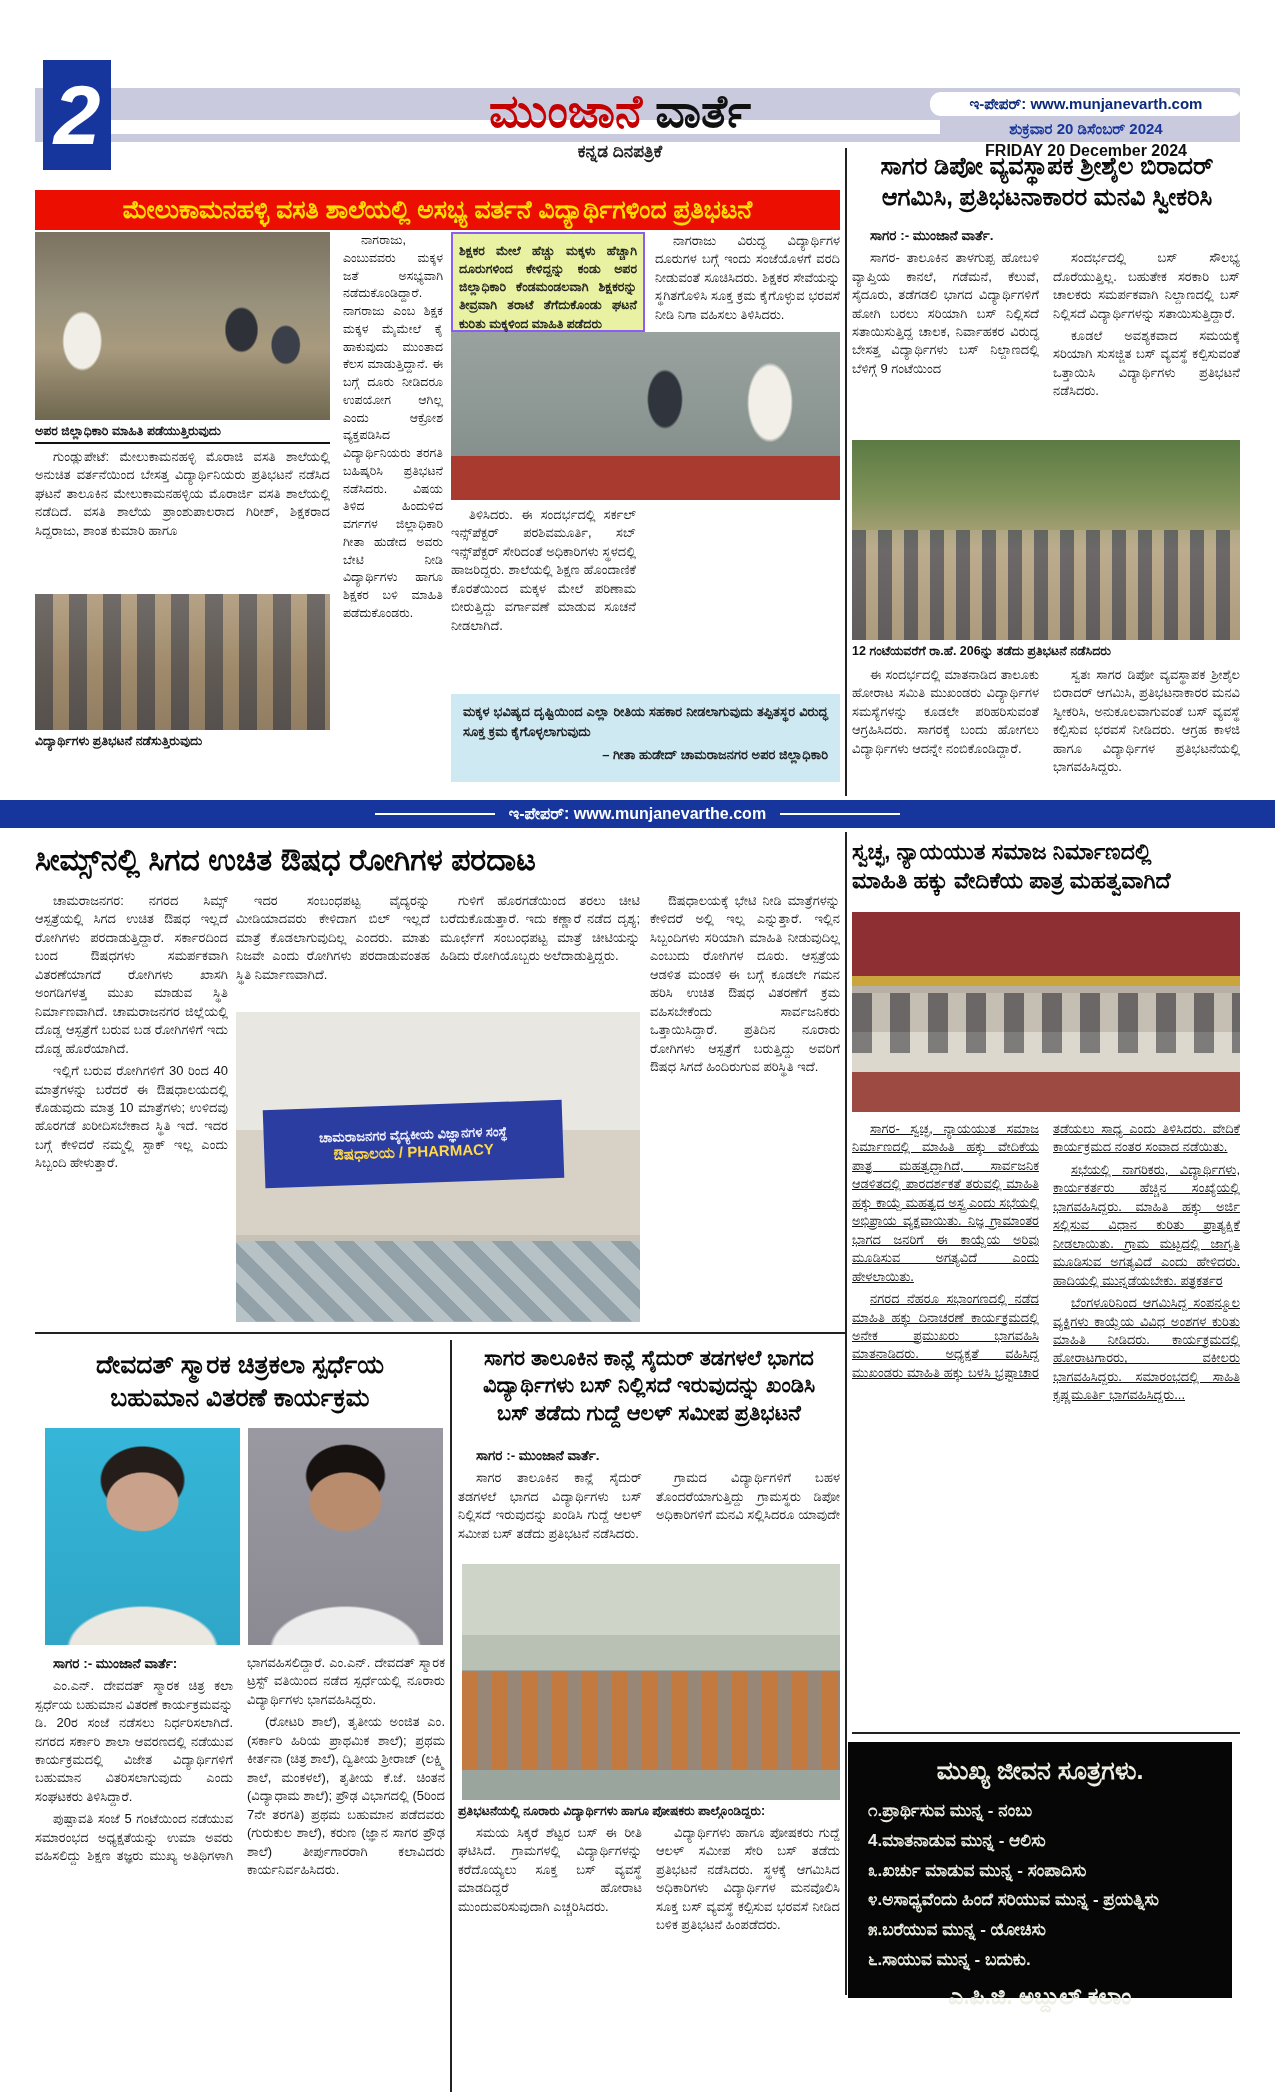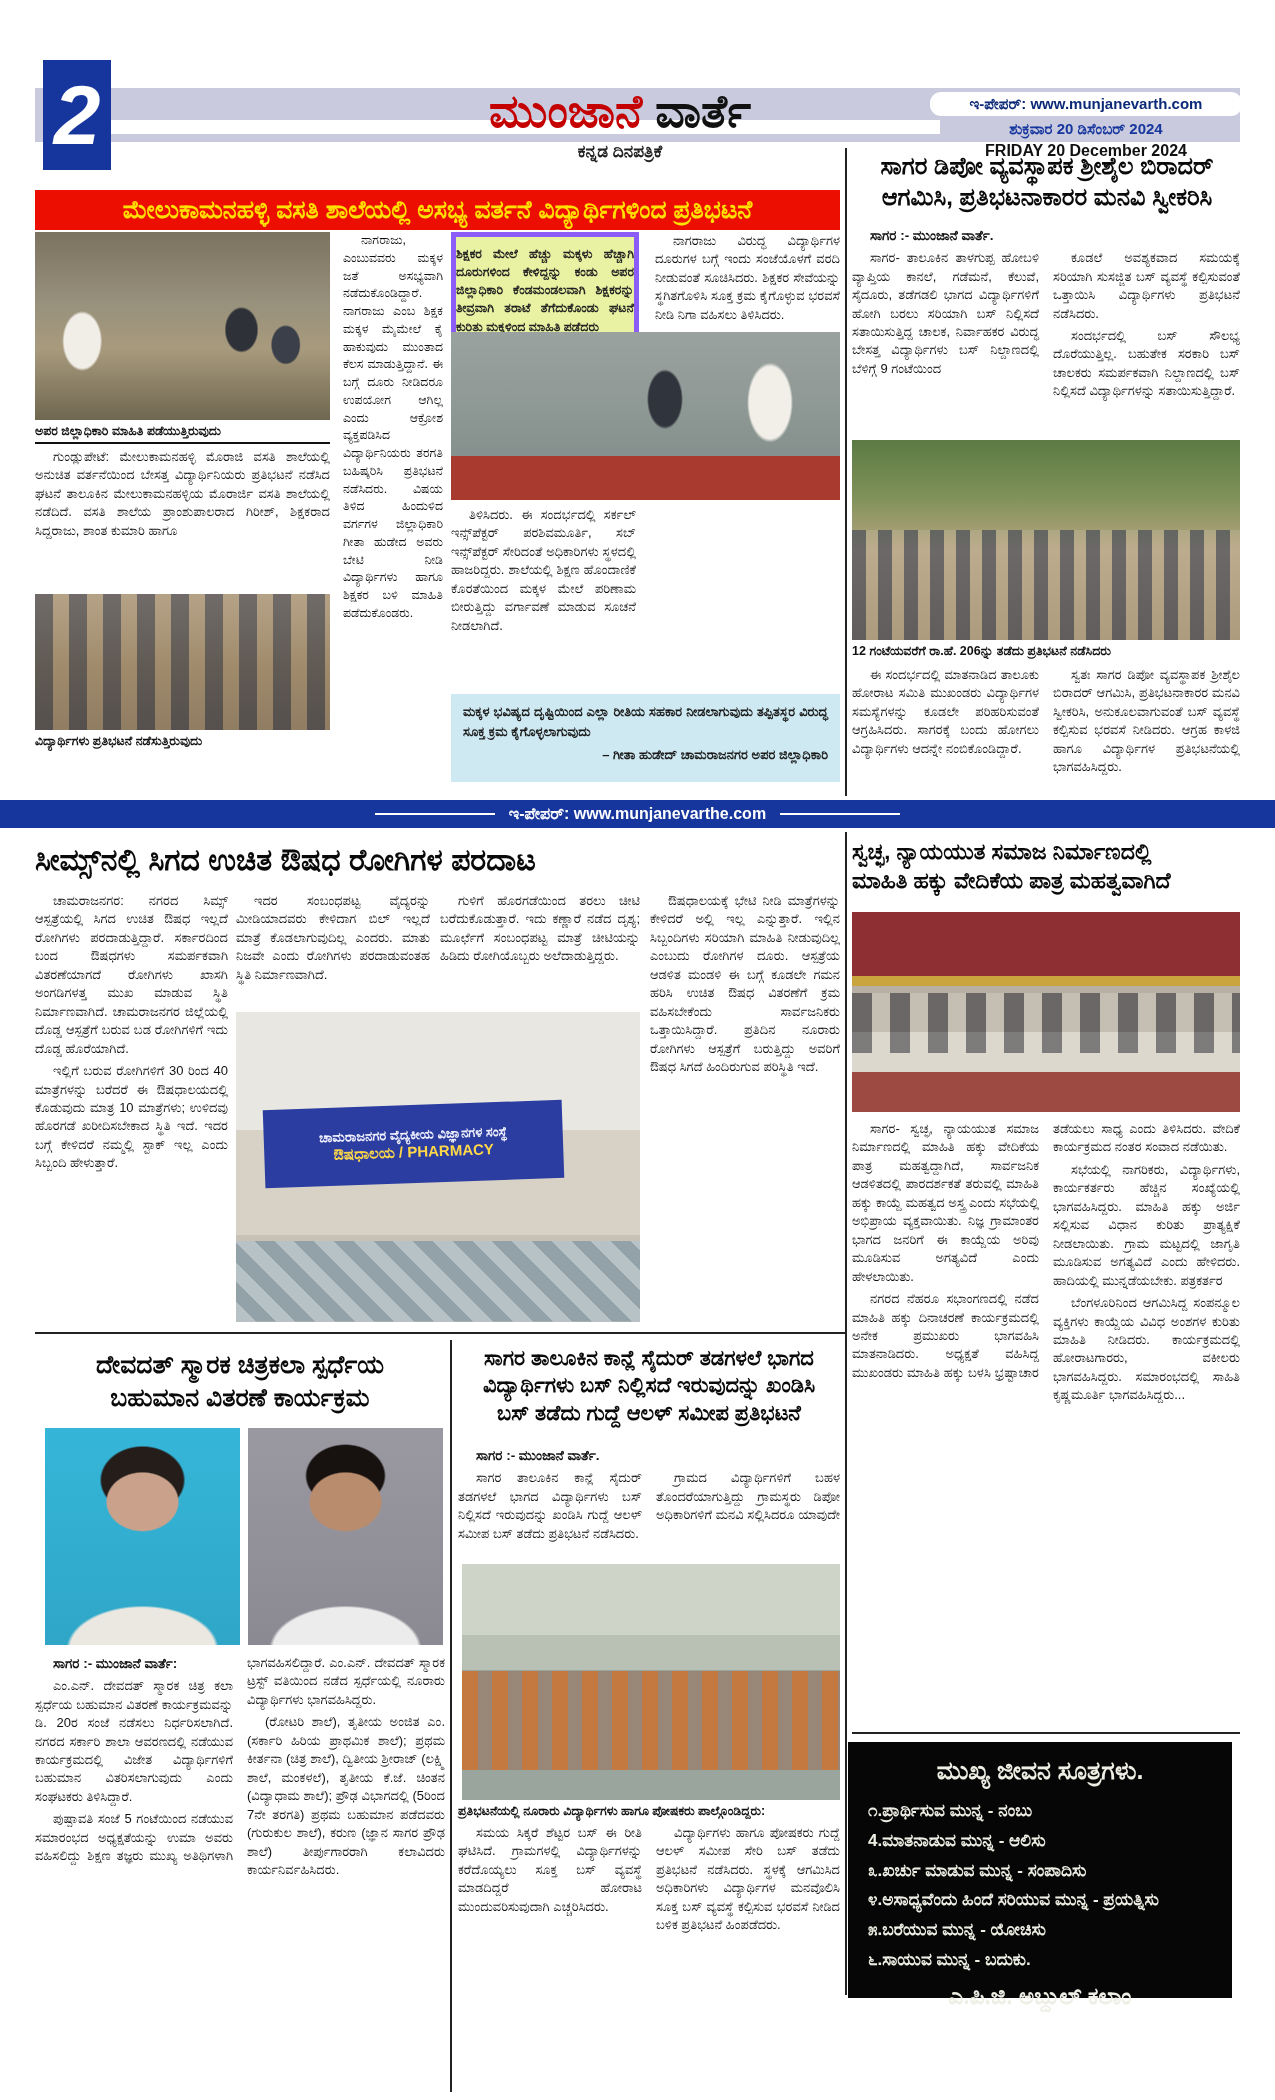--- a/index.html
+++ b/index.html
@@ -26,21 +26,21 @@
   .body-txt{font-size:13px;line-height:1.42;text-align:justify;}
   .body-txt p{margin:0 0 4px 0;text-indent:18px;}
   .byline{font-weight:bold;font-size:13.5px;margin:0 0 3px 0;}
   .caption{font-weight:bold;font-size:12.5px;text-align:left;}
   .cols2{column-count:2;column-gap:14px;}
   .vrule{position:absolute;width:2px;background:#222;}
   .hrule{position:absolute;height:2px;background:#222;}
   
   .hl{position:absolute;font-weight:bold;color:#0a0a0a;text-align:center;line-height:1.3;}
   
-  .ybox{position:absolute;background:#e9f2a2;border:5px solid #8b5cf6;padding:8px 0;
+  .ybox{position:absolute;background:#e9f2a2;border:2px solid #8b5cf6;padding:8px 6px;
         font-size:12.5px;line-height:1.45;text-align:justify;font-weight:bold;color:#222;}
   .bluebox{position:absolute;background:#cfe9f2;padding:8px 12px;font-size:13px;line-height:1.5;
            font-weight:bold;color:#1a1a1a;text-align:justify;}
   .bluebox .attr{display:block;text-align:right;margin-top:4px;}
   .sepbar{position:absolute;left:0;top:800px;width:1275px;height:28px;background:#16369e;display:flex;
           align-items:center;justify-content:center;color:#fff;font-weight:bold;font-size:16px;}
   .sepbar .dash{flex:0 0 120px;height:2px;background:#fff;margin:0 14px;}
   .quotebox{position:absolute;left:848px;top:1742px;width:384px;height:256px;background:#060606;color:#eeeee4;
             padding:14px 20px;box-sizing:border-box;font-weight:bold;}
   .quotebox .qtitle{text-align:center;font-size:25px;margin-bottom:10px;}
@@ -138,22 +138,22 @@
 
   <div class="vrule" style="left:845px;top:148px;height:648px;"></div>
   <div class="hl" style="left:852px;top:150px;width:390px;font-size:24px;">
     <div>ಸಾಗರ ಡಿಪೋ ವ್ಯವಸ್ಥಾಪಕ ಶ್ರೀಶೈಲ ಬಿರಾದರ್</div>
     <div>ಆಗಮಿಸಿ, ಪ್ರತಿಭಟನಾಕಾರರ ಮನವಿ ಸ್ವೀಕರಿಸಿ</div>
   </div>
   <div class="body-txt" style="position:absolute;left:852px;top:226px;width:388px;height:210px;overflow:hidden;">
     <p class="byline">ಸಾಗರ :- ಮುಂಜಾನೆ ವಾರ್ತೆ.</p>
     <div class="cols2" style="height:188px;">
       <p>ಸಾಗರ- ತಾಲೂಕಿನ ತಾಳಗುಪ್ಪ ಹೋಬಳಿ ವ್ಯಾಪ್ತಿಯ ಕಾನಲೆ, ಗಡೆಮನೆ, ಕೆಲುವೆ, ಸೈದೂರು, ತಡೆಗಡಲಿ ಭಾಗದ ವಿದ್ಯಾರ್ಥಿಗಳಿಗೆ ಹೋಗಿ ಬರಲು ಸರಿಯಾಗಿ ಬಸ್ ನಿಲ್ಲಿಸದೆ ಸತಾಯಿಸುತ್ತಿದ್ದ ಚಾಲಕ, ನಿರ್ವಾಹಕರ ವಿರುದ್ಧ ಬೇಸತ್ತ ವಿದ್ಯಾರ್ಥಿಗಳು ಬಸ್ ನಿಲ್ದಾಣದಲ್ಲಿ ಬೆಳಿಗ್ಗೆ 9 ಗಂಟೆಯಿಂದ</p>
+      <p>ಸಂದರ್ಭದಲ್ಲಿ ಬಸ್ ಸೌಲಭ್ಯ ದೊರೆಯುತ್ತಿಲ್ಲ. ಬಹುತೇಕ ಸರಕಾರಿ ಬಸ್ ಚಾಲಕರು ಸಮರ್ಪಕವಾಗಿ ನಿಲ್ದಾಣದಲ್ಲಿ ಬಸ್ ನಿಲ್ಲಿಸದೆ ವಿದ್ಯಾರ್ಥಿಗಳನ್ನು ಸತಾಯಿಸುತ್ತಿದ್ದಾರೆ.</p>
       <p>ಕೂಡಲೆ ಅವಶ್ಯಕವಾದ ಸಮಯಕ್ಕೆ ಸರಿಯಾಗಿ ಸುಸಜ್ಜಿತ ಬಸ್ ವ್ಯವಸ್ಥೆ ಕಲ್ಪಿಸುವಂತೆ ಒತ್ತಾಯಿಸಿ ವಿದ್ಯಾರ್ಥಿಗಳು ಪ್ರತಿಭಟನೆ ನಡೆಸಿದರು.</p>
-      <p>ಸಂದರ್ಭದಲ್ಲಿ ಬಸ್ ಸೌಲಭ್ಯ ದೊರೆಯುತ್ತಿಲ್ಲ. ಬಹುತೇಕ ಸರಕಾರಿ ಬಸ್ ಚಾಲಕರು ಸಮರ್ಪಕವಾಗಿ ನಿಲ್ದಾಣದಲ್ಲಿ ಬಸ್ ನಿಲ್ಲಿಸದೆ ವಿದ್ಯಾರ್ಥಿಗಳನ್ನು ಸತಾಯಿಸುತ್ತಿದ್ದಾರೆ.</p>
     </div>
   </div>
   <div class="photo ph-protest" style="left:852px;top:440px;width:388px;height:200px;"></div>
   <div class="caption" style="position:absolute;left:852px;top:644px;width:388px;text-align:left;">12 ಗಂಟೆಯವರೆಗೆ ರಾ.ಹೆ. 206ನ್ನು ತಡೆದು ಪ್ರತಿಭಟನೆ ನಡೆಸಿದರು</div>
   <div class="body-txt cols2" style="position:absolute;left:852px;top:666px;width:388px;height:128px;overflow:hidden;">
     <p>ಈ ಸಂದರ್ಭದಲ್ಲಿ ಮಾತನಾಡಿದ ತಾಲೂಕು ಹೋರಾಟ ಸಮಿತಿ ಮುಖಂಡರು ವಿದ್ಯಾರ್ಥಿಗಳ ಸಮಸ್ಯೆಗಳನ್ನು ಕೂಡಲೇ ಪರಿಹರಿಸುವಂತೆ ಆಗ್ರಹಿಸಿದರು. ಸಾಗರಕ್ಕೆ ಬಂದು ಹೋಗಲು ವಿದ್ಯಾರ್ಥಿಗಳು ಆದನ್ನೇ ನಂಬಿಕೊಂಡಿದ್ದಾರೆ.</p>
     <p>ಸ್ವತಃ ಸಾಗರ ಡಿಪೋ ವ್ಯವಸ್ಥಾಪಕ ಶ್ರೀಶೈಲ ಬಿರಾದರ್ ಆಗಮಿಸಿ, ಪ್ರತಿಭಟನಾಕಾರರ ಮನವಿ ಸ್ವೀಕರಿಸಿ, ಅನುಕೂಲವಾಗುವಂತೆ ಬಸ್ ವ್ಯವಸ್ಥೆ ಕಲ್ಪಿಸುವ ಭರವಸೆ ನೀಡಿದರು. ಆಗ್ರಹ ಕಾಳಜಿ ಹಾಗೂ ವಿದ್ಯಾರ್ಥಿಗಳ ಪ್ರತಿಭಟನೆಯಲ್ಲಿ ಭಾಗವಹಿಸಿದ್ದರು.</p>
   </div>
 
   <div class="sepbar">
@@ -182,21 +182,21 @@
   <div class="body-txt" style="position:absolute;left:650px;top:892px;width:190px;height:432px;overflow:hidden;">
     <p>ಔಷಧಾಲಯಕ್ಕೆ ಭೇಟಿ ನೀಡಿ ಮಾತ್ರೆಗಳನ್ನು ಕೇಳಿದರೆ ಅಲ್ಲಿ ಇಲ್ಲ ಎನ್ನುತ್ತಾರೆ. ಇಲ್ಲಿನ ಸಿಬ್ಬಂದಿಗಳು ಸರಿಯಾಗಿ ಮಾಹಿತಿ ನೀಡುವುದಿಲ್ಲ ಎಂಬುದು ರೋಗಿಗಳ ದೂರು. ಆಸ್ಪತ್ರೆಯ ಆಡಳಿತ ಮಂಡಳಿ ಈ ಬಗ್ಗೆ ಕೂಡಲೇ ಗಮನ ಹರಿಸಿ ಉಚಿತ ಔಷಧ ವಿತರಣೆಗೆ ಕ್ರಮ ವಹಿಸಬೇಕೆಂದು ಸಾರ್ವಜನಿಕರು ಒತ್ತಾಯಿಸಿದ್ದಾರೆ. ಪ್ರತಿದಿನ ನೂರಾರು ರೋಗಿಗಳು ಆಸ್ಪತ್ರೆಗೆ ಬರುತ್ತಿದ್ದು ಅವರಿಗೆ ಔಷಧ ಸಿಗದೆ ಹಿಂದಿರುಗುವ ಪರಿಸ್ಥಿತಿ ಇದೆ.</p>
   </div>
 
   <div class="vrule" style="left:845px;top:832px;height:1163px;"></div>
   <div class="hl" style="left:852px;top:838px;width:390px;font-size:22px;text-align:left;">
     <div>ಸ್ವಚ್ಛ, ನ್ಯಾಯಯುತ ಸಮಾಜ ನಿರ್ಮಾಣದಲ್ಲಿ</div>
     <div>ಮಾಹಿತಿ ಹಕ್ಕು ವೇದಿಕೆಯ ಪಾತ್ರ ಮಹತ್ವವಾಗಿದೆ</div>
   </div>
   <div class="photo ph-dais" style="left:852px;top:912px;width:388px;height:200px;"></div>
-  <div class="body-txt cols2" style="position:absolute;left:852px;top:1120px;width:388px;height:608px;overflow:hidden;">
+  <div class="body-txt cols2" style="position:absolute;left:852px;top:1120px;width:388px;height:608px;overflow:hidden;text-decoration:underline;">
     <p>ಸಾಗರ- ಸ್ವಚ್ಛ, ನ್ಯಾಯಯುತ ಸಮಾಜ ನಿರ್ಮಾಣದಲ್ಲಿ ಮಾಹಿತಿ ಹಕ್ಕು ವೇದಿಕೆಯ ಪಾತ್ರ ಮಹತ್ವದ್ದಾಗಿದೆ, ಸಾರ್ವಜನಿಕ ಆಡಳಿತದಲ್ಲಿ ಪಾರದರ್ಶಕತೆ ತರುವಲ್ಲಿ ಮಾಹಿತಿ ಹಕ್ಕು ಕಾಯ್ದೆ ಮಹತ್ವದ ಅಸ್ತ್ರ ಎಂದು ಸಭೆಯಲ್ಲಿ ಅಭಿಪ್ರಾಯ ವ್ಯಕ್ತವಾಯಿತು. ನಿಜ್ಞ ಗ್ರಾಮಾಂತರ ಭಾಗದ ಜನರಿಗೆ ಈ ಕಾಯ್ದೆಯ ಅರಿವು ಮೂಡಿಸುವ ಅಗತ್ಯವಿದೆ ಎಂದು ಹೇಳಲಾಯಿತು.</p>
     <p>ನಗರದ ನೆಹರೂ ಸಭಾಂಗಣದಲ್ಲಿ ನಡೆದ ಮಾಹಿತಿ ಹಕ್ಕು ದಿನಾಚರಣೆ ಕಾರ್ಯಕ್ರಮದಲ್ಲಿ ಅನೇಕ ಪ್ರಮುಖರು ಭಾಗವಹಿಸಿ ಮಾತನಾಡಿದರು. ಅಧ್ಯಕ್ಷತೆ ವಹಿಸಿದ್ದ ಮುಖಂಡರು ಮಾಹಿತಿ ಹಕ್ಕು ಬಳಸಿ ಭ್ರಷ್ಟಾಚಾರ ತಡೆಯಲು ಸಾಧ್ಯ ಎಂದು ತಿಳಿಸಿದರು. ವೇದಿಕೆ ಕಾರ್ಯಕ್ರಮದ ನಂತರ ಸಂವಾದ ನಡೆಯಿತು.</p>
     <p>ಸಭೆಯಲ್ಲಿ ನಾಗರಿಕರು, ವಿದ್ಯಾರ್ಥಿಗಳು, ಕಾರ್ಯಕರ್ತರು ಹೆಚ್ಚಿನ ಸಂಖ್ಯೆಯಲ್ಲಿ ಭಾಗವಹಿಸಿದ್ದರು. ಮಾಹಿತಿ ಹಕ್ಕು ಅರ್ಜಿ ಸಲ್ಲಿಸುವ ವಿಧಾನ ಕುರಿತು ಪ್ರಾತ್ಯಕ್ಷಿಕೆ ನೀಡಲಾಯಿತು. ಗ್ರಾಮ ಮಟ್ಟದಲ್ಲಿ ಜಾಗೃತಿ ಮೂಡಿಸುವ ಅಗತ್ಯವಿದೆ ಎಂದು ಹೇಳಿದರು. ಹಾದಿಯಲ್ಲಿ ಮುನ್ನಡೆಯಬೇಕು. ಪತ್ರಕರ್ತರ</p>
     <p>ಬೆಂಗಳೂರಿನಿಂದ ಆಗಮಿಸಿದ್ದ ಸಂಪನ್ಮೂಲ ವ್ಯಕ್ತಿಗಳು ಕಾಯ್ದೆಯ ವಿವಿಧ ಅಂಶಗಳ ಕುರಿತು ಮಾಹಿತಿ ನೀಡಿದರು. ಕಾರ್ಯಕ್ರಮದಲ್ಲಿ ಹೋರಾಟಗಾರರು, ವಕೀಲರು ಭಾಗವಹಿಸಿದ್ದರು. ಸಮಾರಂಭದಲ್ಲಿ ಸಾಹಿತಿ ಕೃಷ್ಣಮೂರ್ತಿ ಭಾಗವಹಿಸಿದ್ದರು...</p>
   </div>
 
   <div class="hrule" style="left:35px;top:1332px;width:810px;"></div>
   <div class="hl" style="left:35px;top:1348px;width:410px;font-size:25px;">
     <div>ದೇವದತ್ ಸ್ಮಾರಕ ಚಿತ್ರಕಲಾ ಸ್ಪರ್ಧೆಯ</div>
     <div>ಬಹುಮಾನ ವಿತರಣೆ ಕಾರ್ಯಕ್ರಮ</div>

